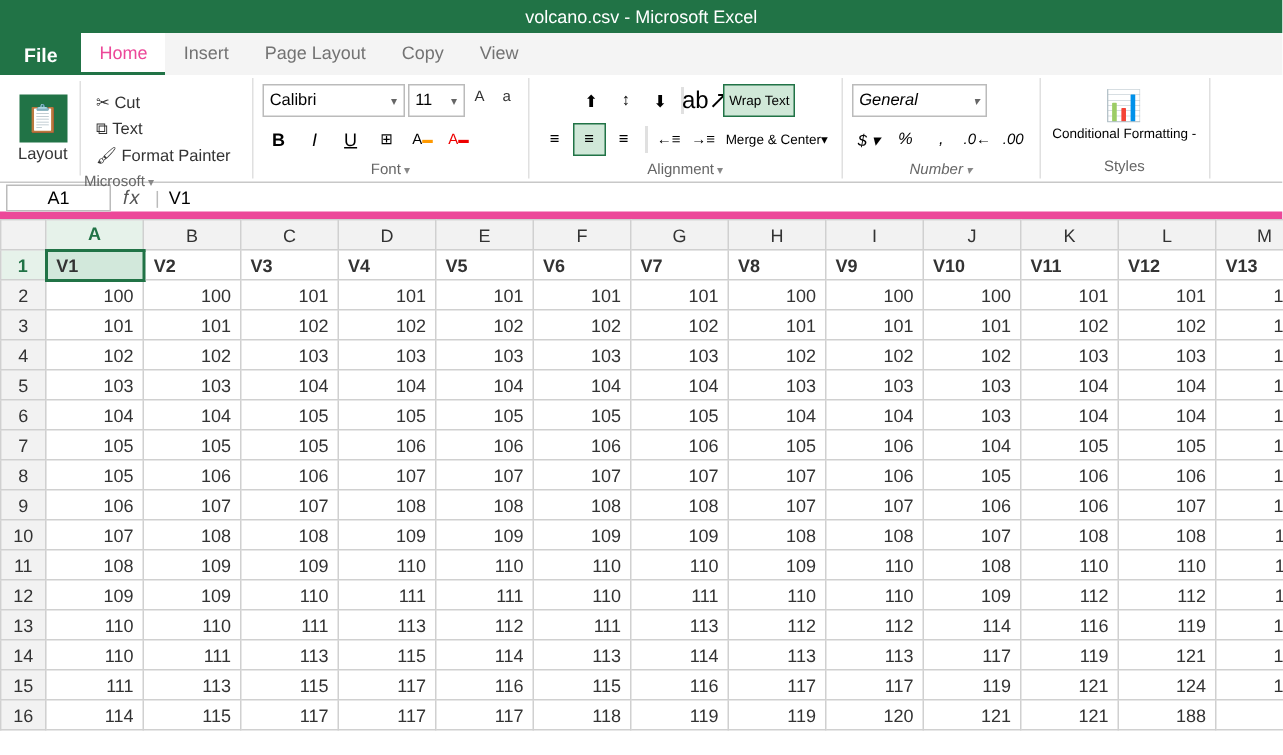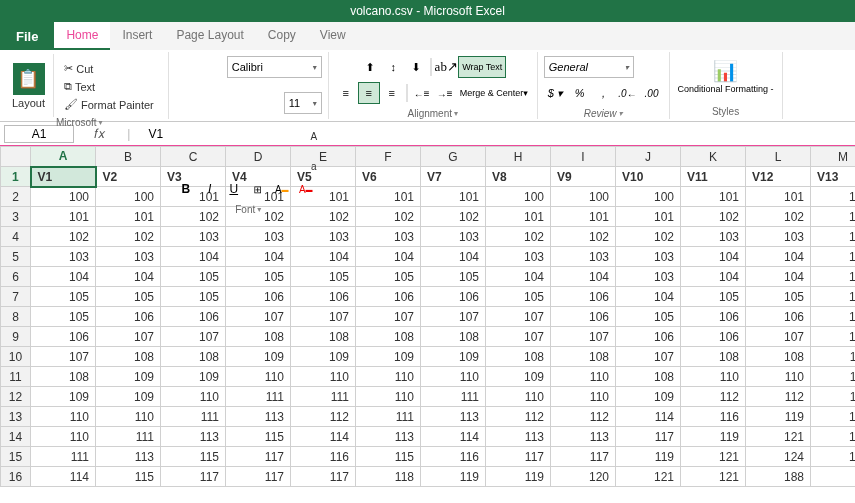--- a/index.html
+++ b/index.html
@@ -143,25 +143,24 @@
       gap: 3px;
     }
 
     
     #group-font {
       min-width: 140px;
     }
 
     .font-row1 {
       display: flex;
-      align-items: flex-end;
-      gap: 14px;
+      align-items: flex-start;
+      gap: 2px;
       width: 100%;
       padding: 2px;
-      flex-direction: column;
     }
 
     .font-name-box {
       border: 1px solid #bbb;
       padding: 1px 4px;
       font-size: 11px;
       width: 95px;
       height: 22px;
       display: flex;
       align-items: center;
@@ -248,24 +247,24 @@
     
     #group-styles {
       min-width: 80px;
     }
 
     
     #formula-bar {
       display: flex;
       align-items: center;
       height: 24px;
-      border-bottom: 1px solid #ec4899;
+      border-bottom: 5px solid #ec4899;
       background: white;
       padding: 0 4px;
-      gap: 16px;
+      gap: 4px;
     }
 
     #name-box {
       width: 70px;
       border: 1px solid #bbb;
       font-size: 12px;
       padding: 1px 4px;
       text-align: center;
     }
 
@@ -459,21 +458,21 @@
       <span class="ribbon-group-label-expand">▾</span>
     </div>
   </div>
 
   <div class="ribbon-group" id="group-alignment" style="min-width:130px;">
     <div class="align-row">
       <div class="align-btn">⬆</div>
       <div class="align-btn">↕</div>
       <div class="align-btn">⬇</div>
       <div style="width:2px; background:#e0e0e0; margin:0 2px; height:18px;"></div>
-      <div class="align-btn" style="font-size:13px;font-family:Liberation Serif, serif;">ab↗</div>
+      <div class="align-btn" style="font-size:16px;">ab↗</div>
       <div class="align-btn wrap-active" style="font-size:9px; width:auto; padding:0 3px;">
         <span>Wrap Text</span>
       </div>
     </div>
     <div class="align-row">
       <div class="align-btn">≡</div>
       <div class="align-btn active">≡</div>
       <div class="align-btn">≡</div>
       <div style="width:2px; background:#e0e0e0; margin:0 2px; height:18px;"></div>
       <div class="align-btn" style="font-size:10px;">←≡</div>
@@ -496,21 +495,21 @@
       </div>
     </div>
     <div style="display:flex; gap:2px; padding:2px;">
       <div class="align-btn" style="width:auto; padding:0 3px;">$ ▾</div>
       <div class="align-btn">%</div>
       <div class="align-btn">,</div>
       <div class="align-btn" style="font-size:10px;">.0←</div>
       <div class="align-btn" style="font-size:10px;">.00</div>
     </div>
     <div class="ribbon-group-label">
-      <span>Review</span>
+      <span>Number</span>
       <span class="ribbon-group-label-expand">▾</span>
     </div>
   </div>
 
   <div class="ribbon-group" id="group-styles" style="min-width:80px;">
     <div style="padding:4px; display:flex; flex-direction:column; align-items:center; gap:2px; flex:1;">
       <div style="font-size:10px; cursor:pointer; text-align:center; line-height:1.3; display:flex; flex-direction:column; align-items:center;">
         <div style="font-size:20px;">📊</div>
         <div style="font-size:9px; ">Conditional Formatting -</div>
       </div>

